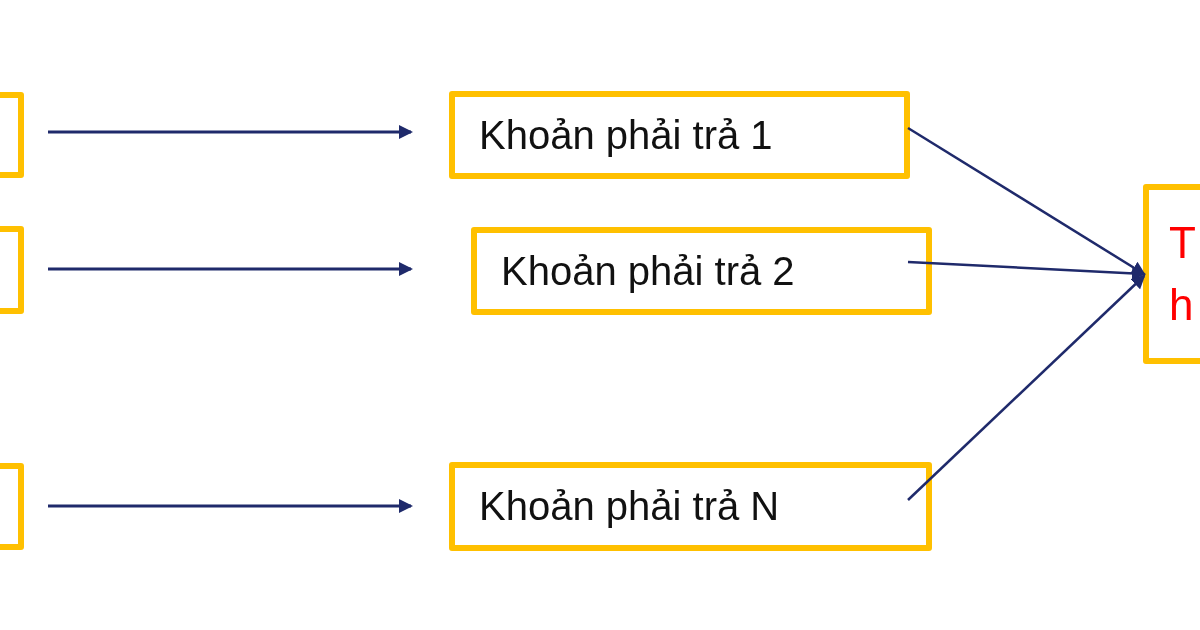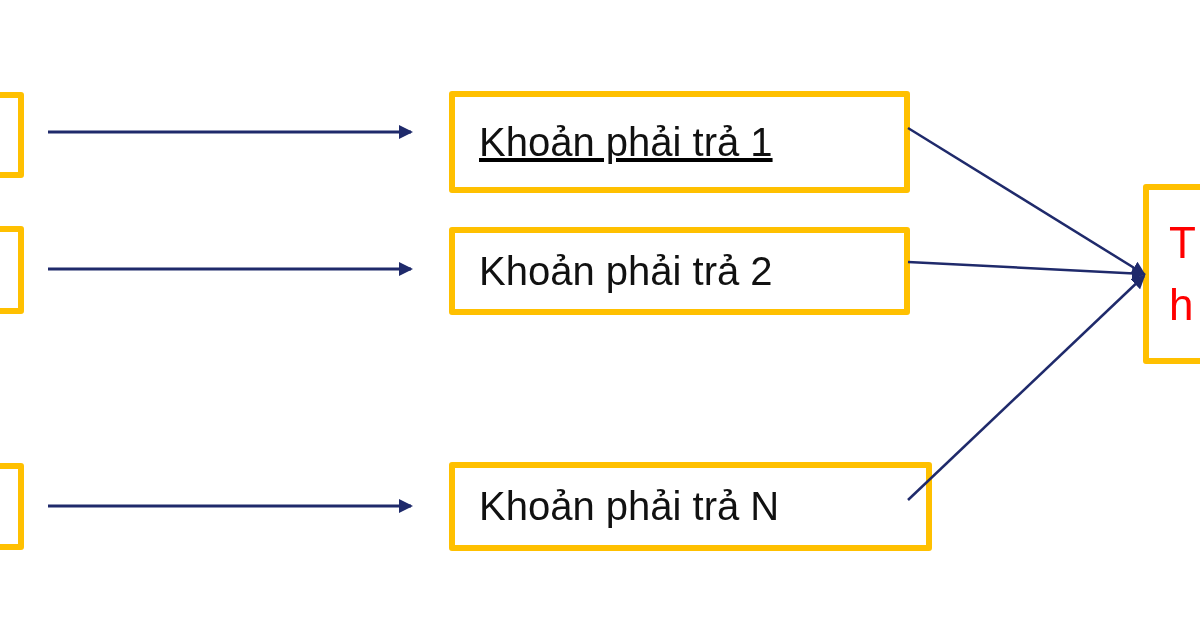--- a/index.html
+++ b/index.html
@@ -29,24 +29,24 @@
 <div class="box" style="left:-40px; top:92px; width:64px; height:86px;">
   <span class="label"></span>
 </div>
 <div class="box" style="left:-40px; top:226px; width:64px; height:88px;">
   <span class="label"></span>
 </div>
 <div class="box" style="left:-40px; top:463px; width:64px; height:87px;">
   <span class="label"></span>
 </div>
 
-<div class="box" style="left:449px; top:91px; width:461px; height:102px;text-decoration:underline;">
+<div class="box" style="left:449px; top:91px; width:461px; height:88px;">
   <span class="label">Khoản phải trả 1</span>
 </div>
-<div class="box" style="left:449px; top:227px; width:461px; height:88px;">
+<div class="box" style="left:471px; top:227px; width:461px; height:88px;">
   <span class="label">Khoản phải trả 2</span>
 </div>
 <div class="box" style="left:449px; top:462px; width:483px; height:89px;">
   <span class="label">Khoản phải trả N</span>
 </div>
 
 <div class="box target" style="left:1143px; top:184px; width:100px; height:180px;">
   <span class="label">T
 h</span>
 </div>

